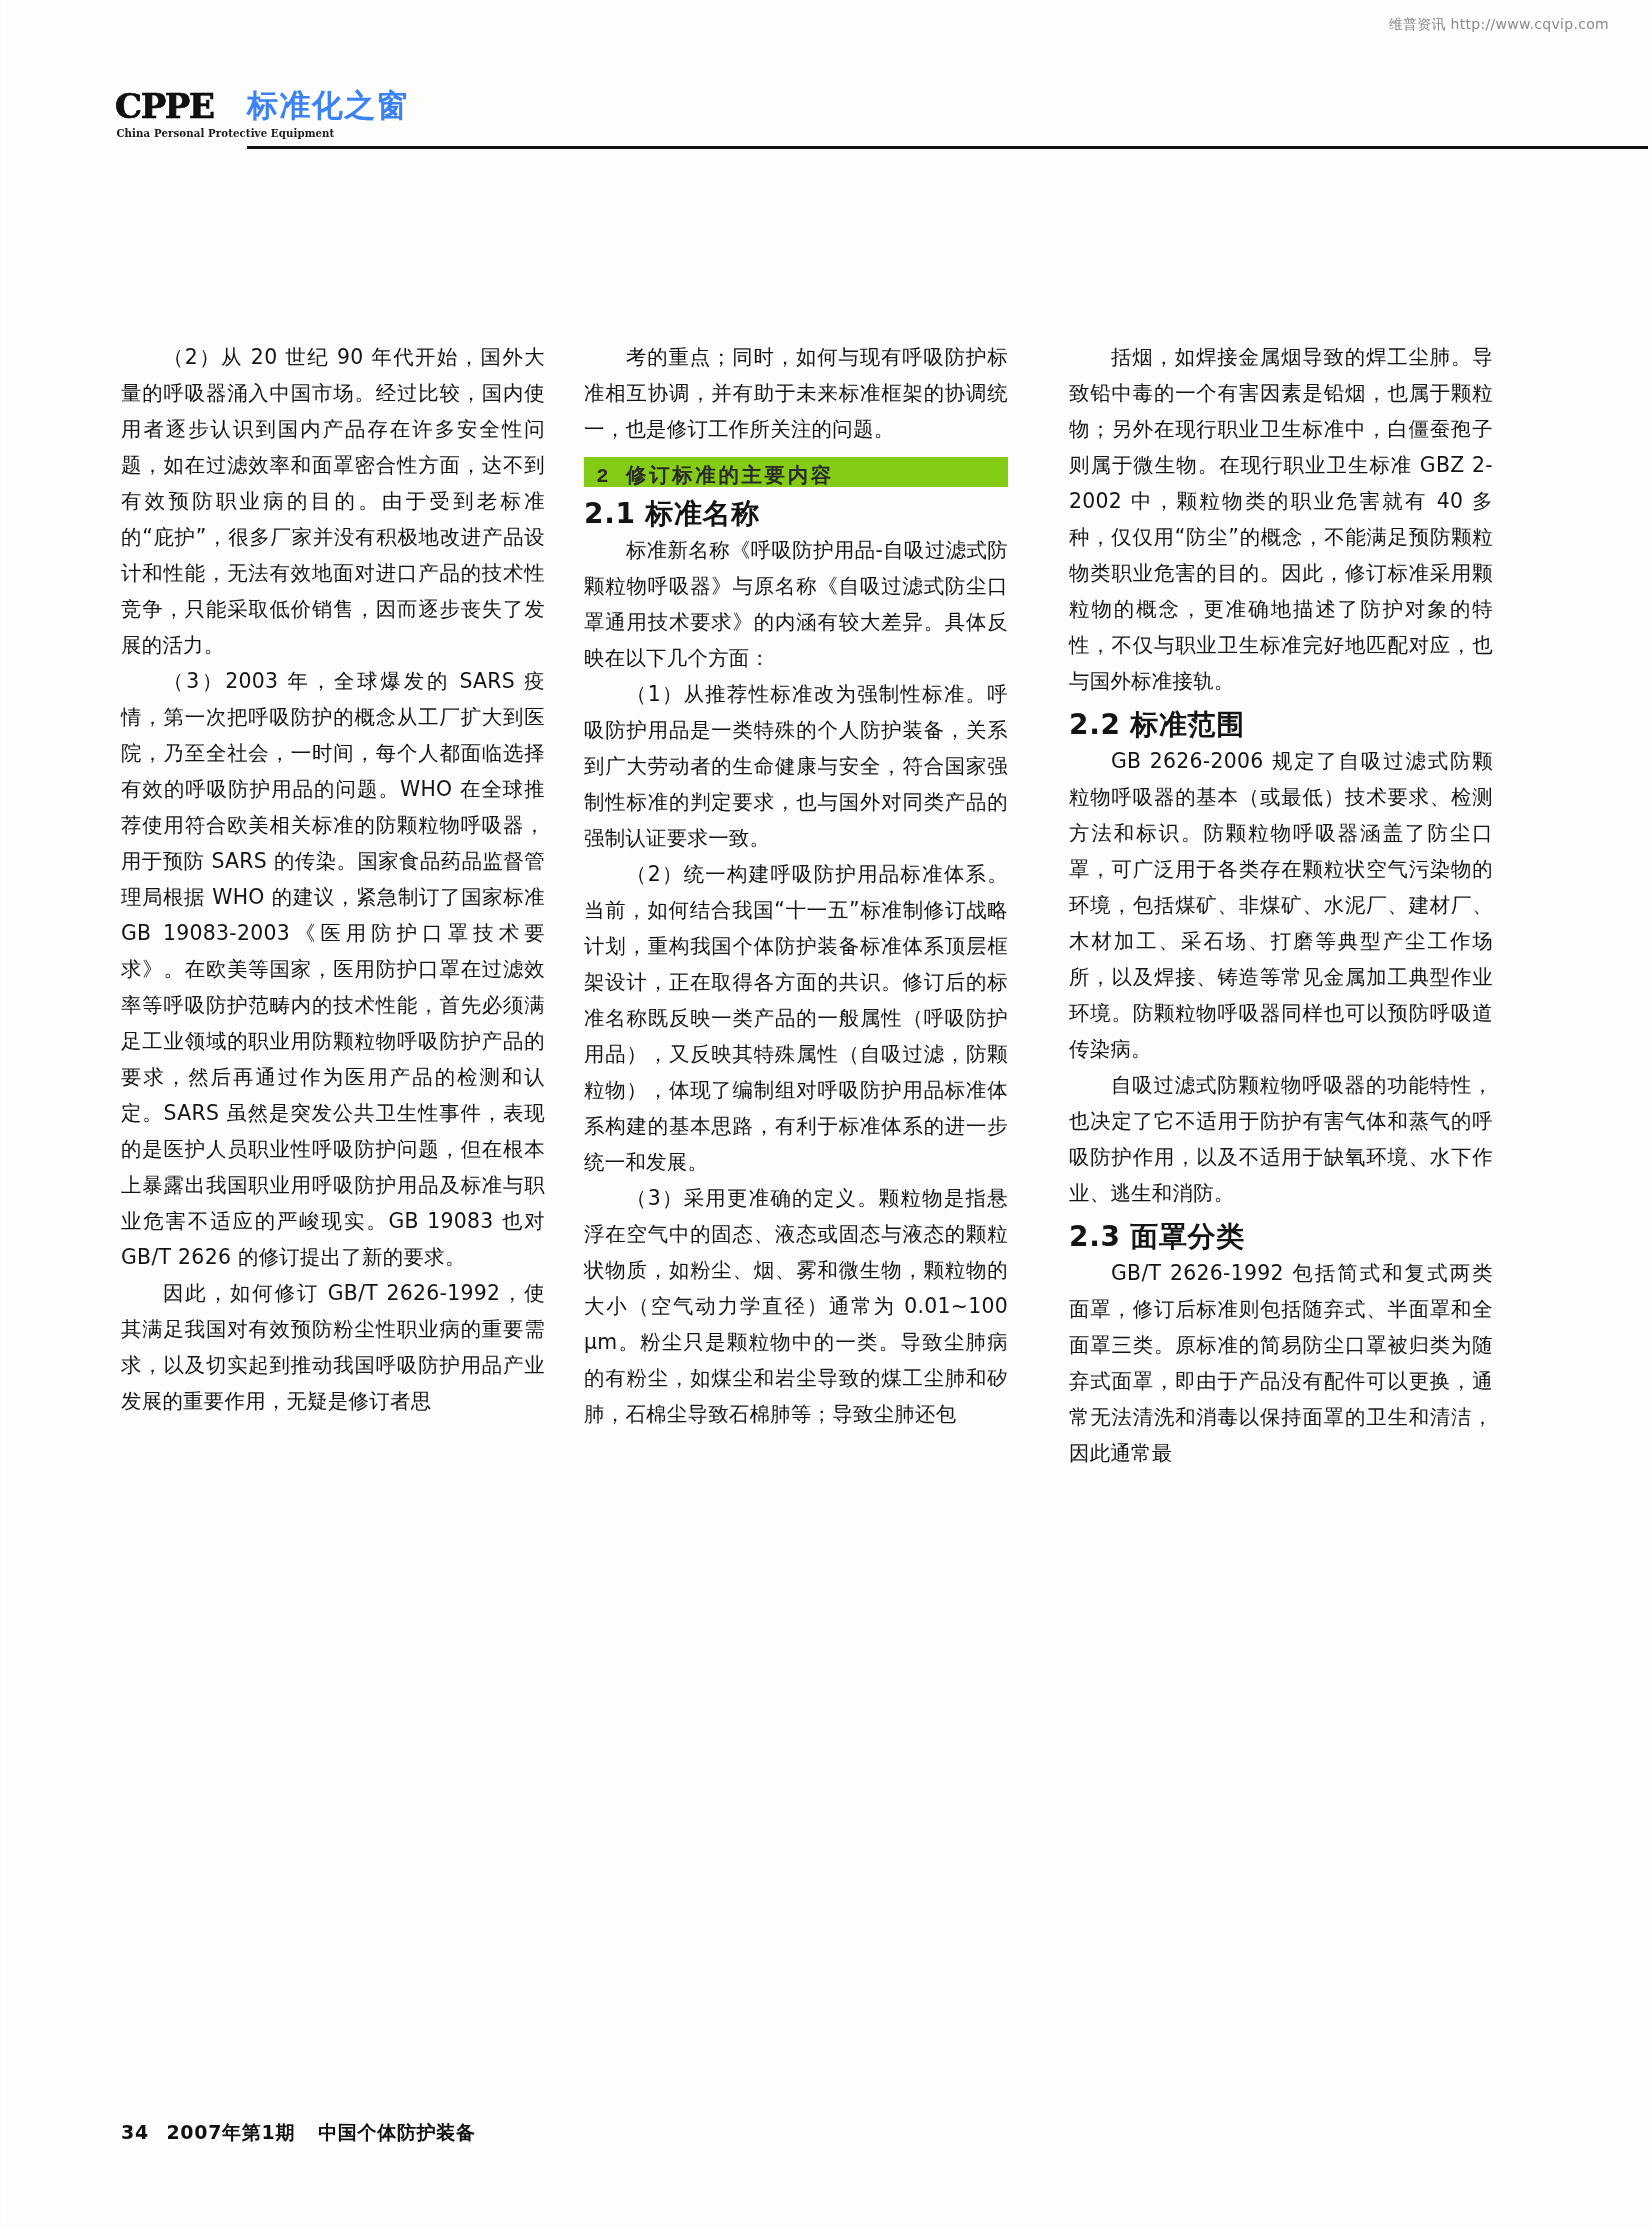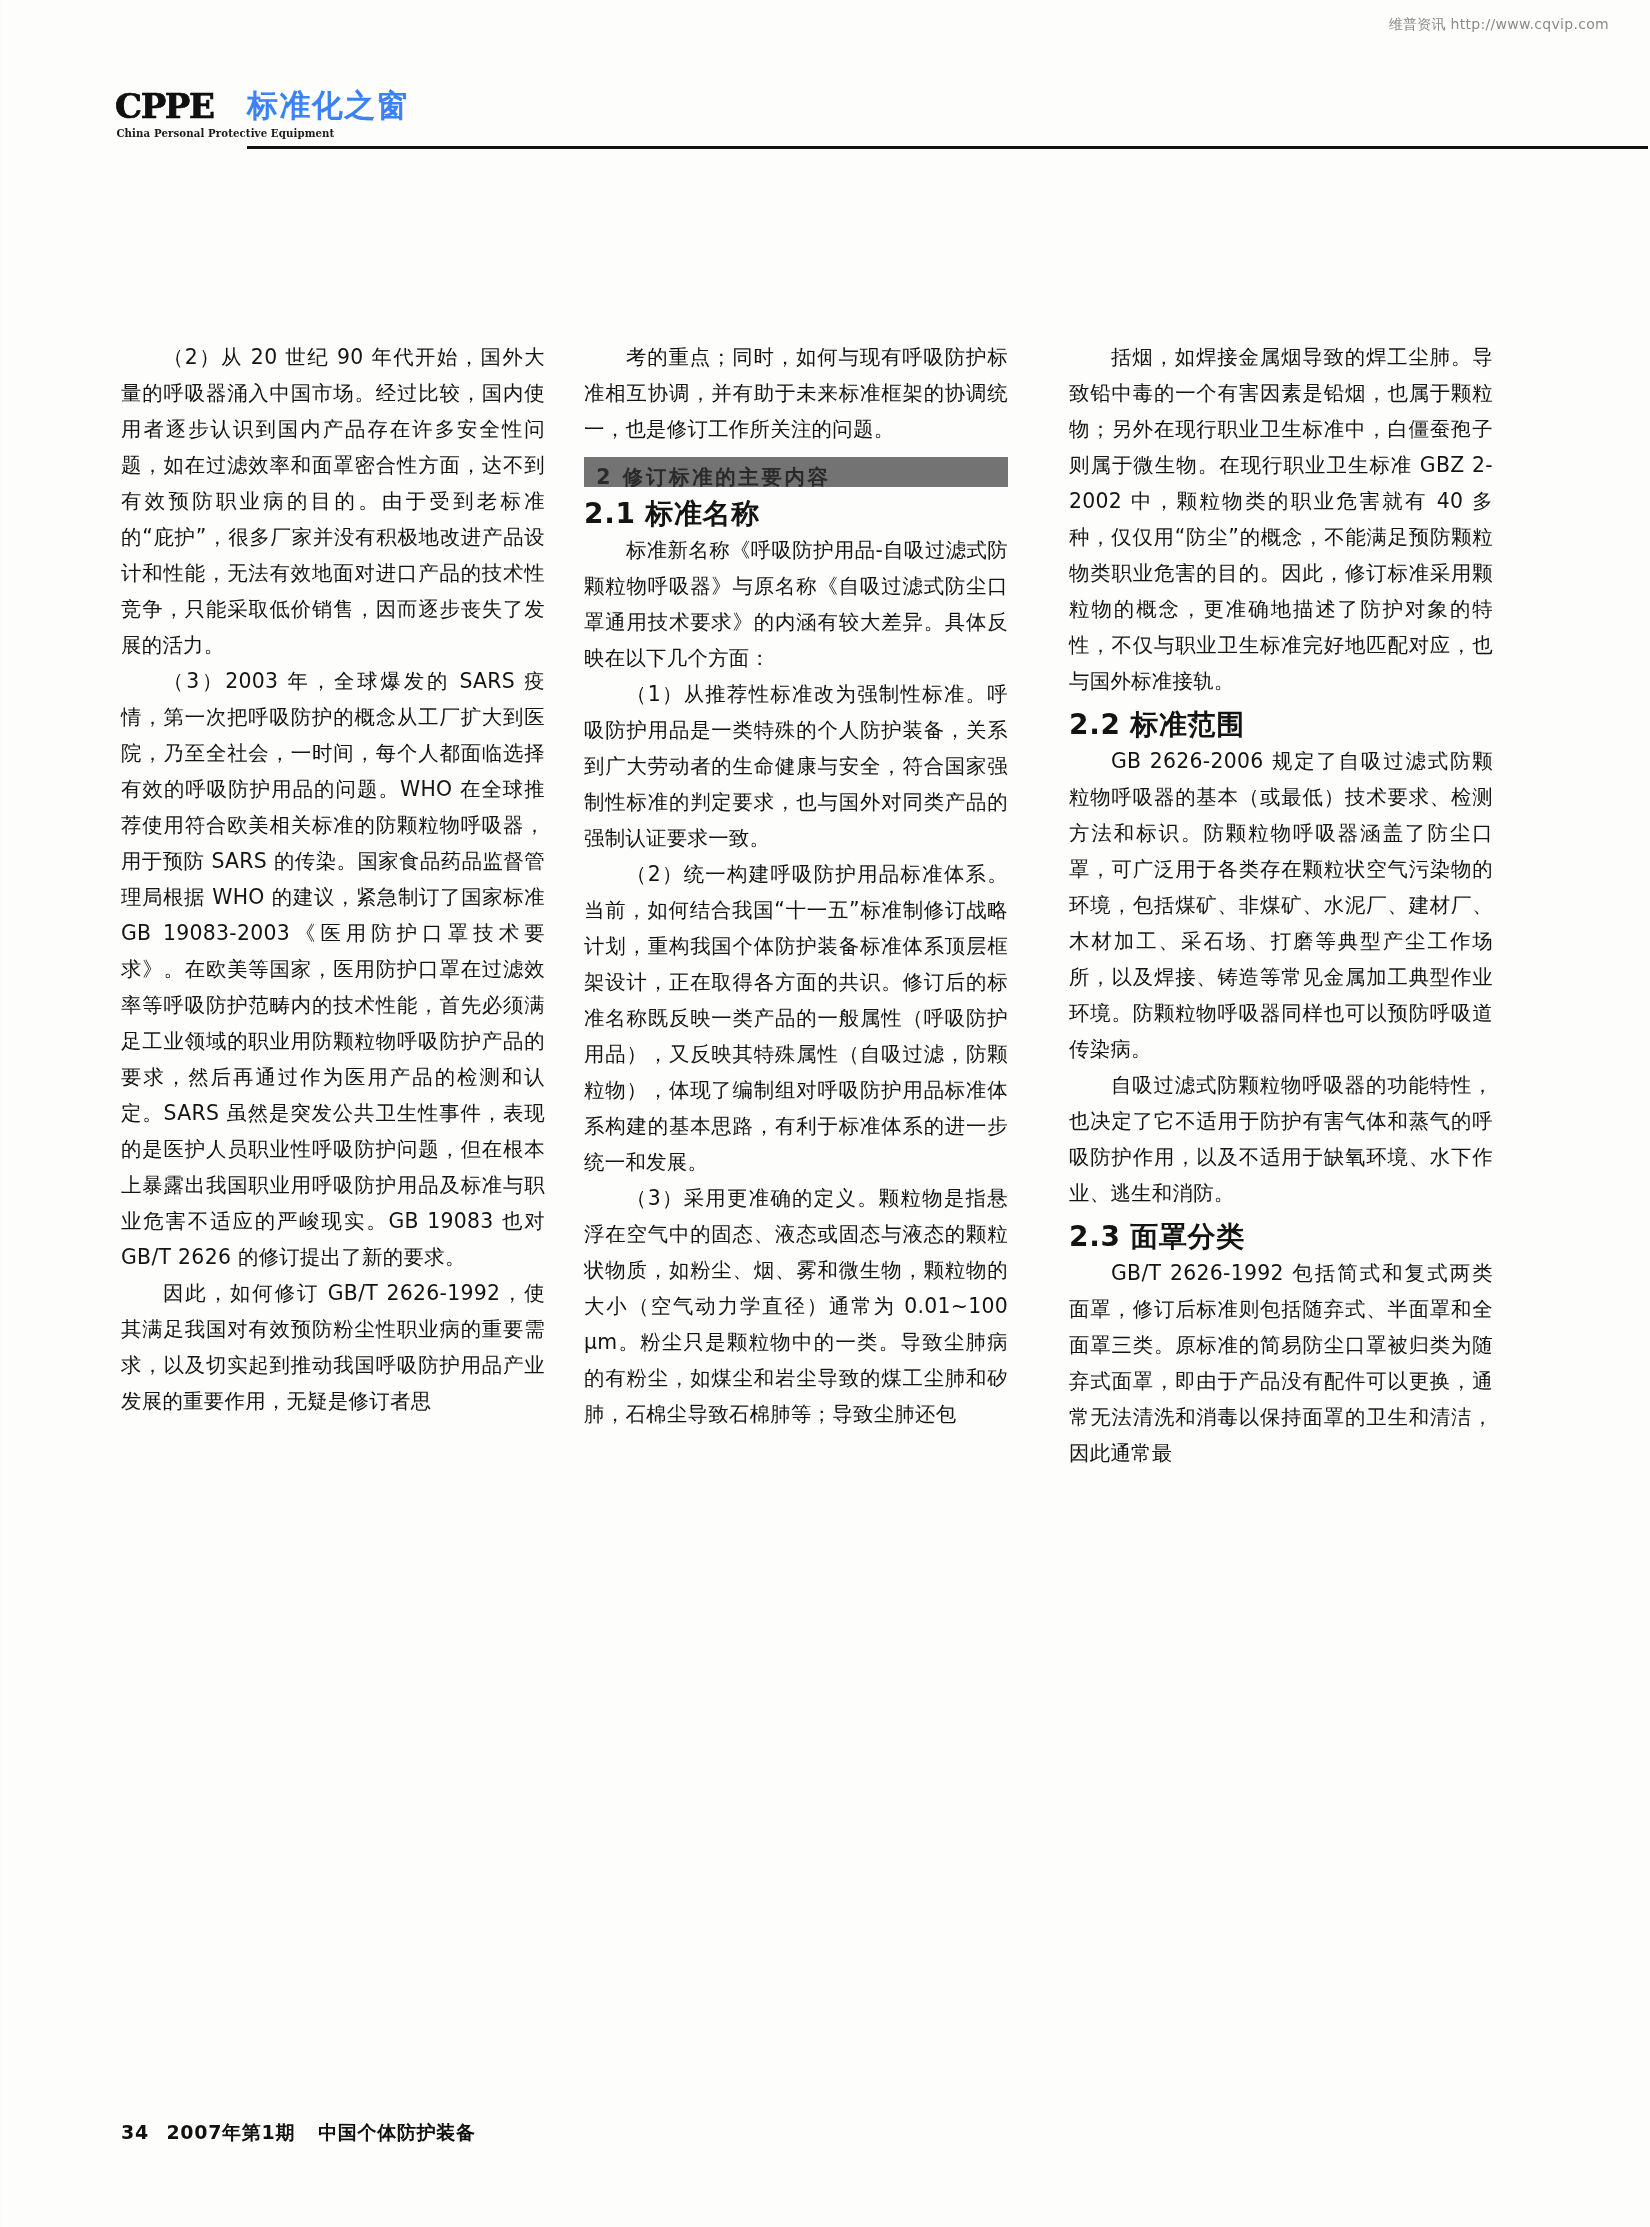--- a/index.html
+++ b/index.html
@@ -113,24 +113,25 @@
     letter-spacing: 0.7px;
   }
   .section-head .num {
     margin-right: 9.5px;
   }
 
   
   .redacted {
     margin: 9.5px 0 8.1px 0;
     height: 30px;
-    background: #737373;
+    background: #84cc16;
     width: 100%;
     position: relative;
     overflow: hidden;
+    font-family: Liberation Mono, monospace;
   }
   .redacted .ghost {
     position: absolute;
     left: 12.2px;
     top: 2.7px;
     color: #2a2a2a;
     font-size: 20.4px;
     font-weight: bold;
     letter-spacing: 2.7px;
     white-space: nowrap;

